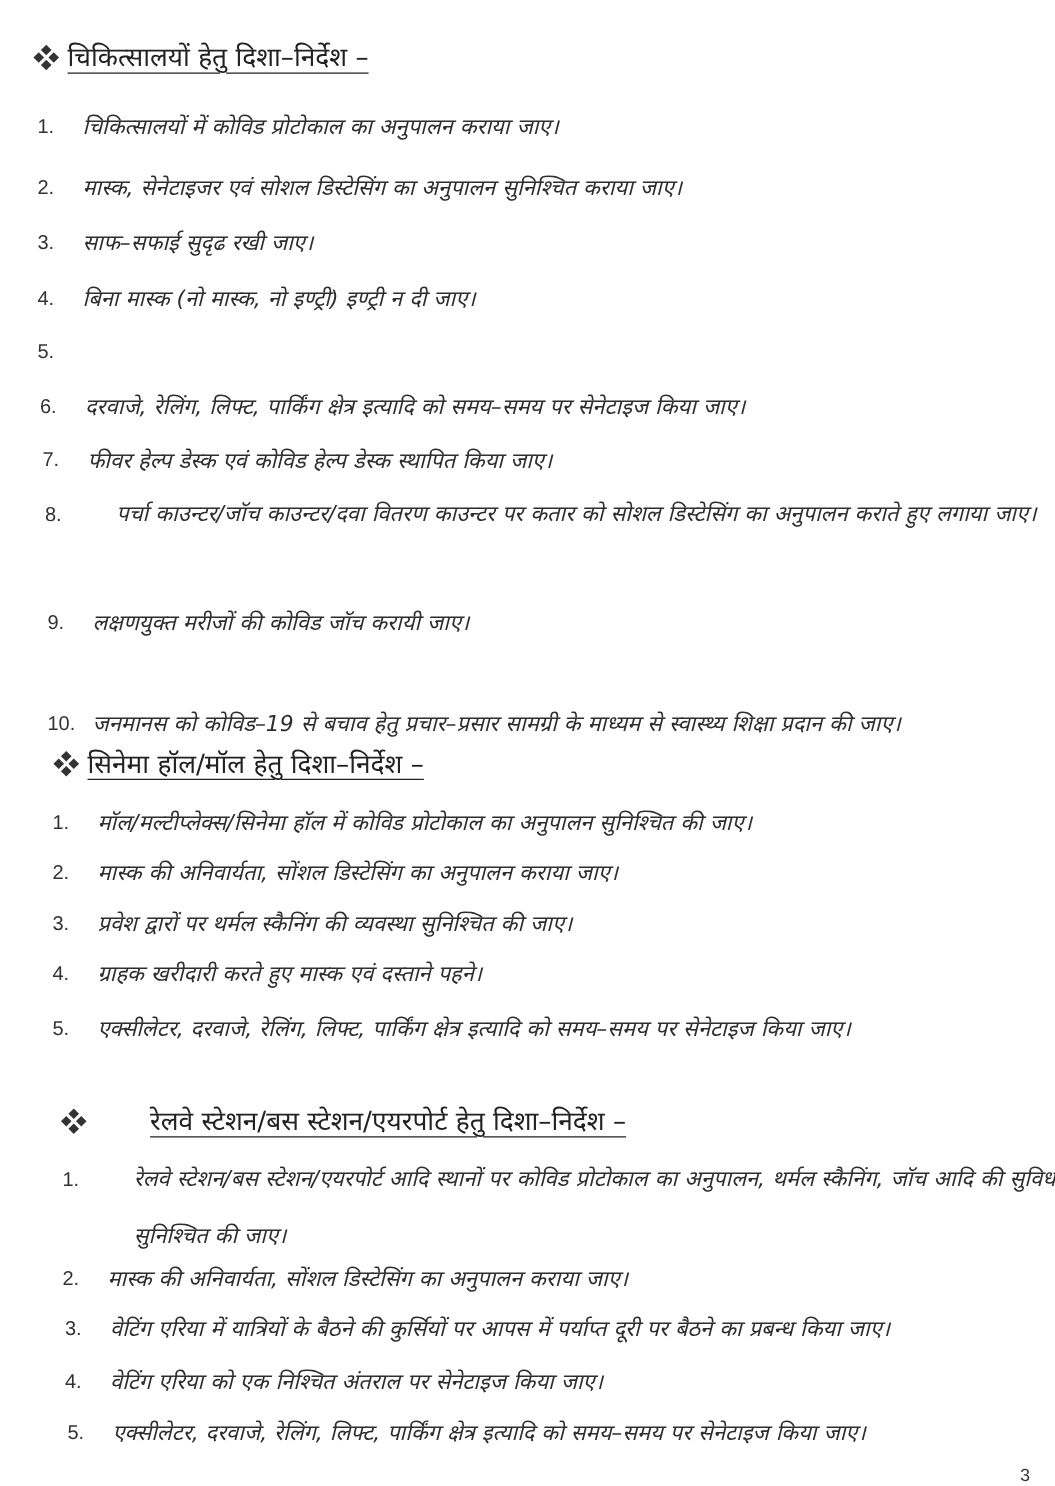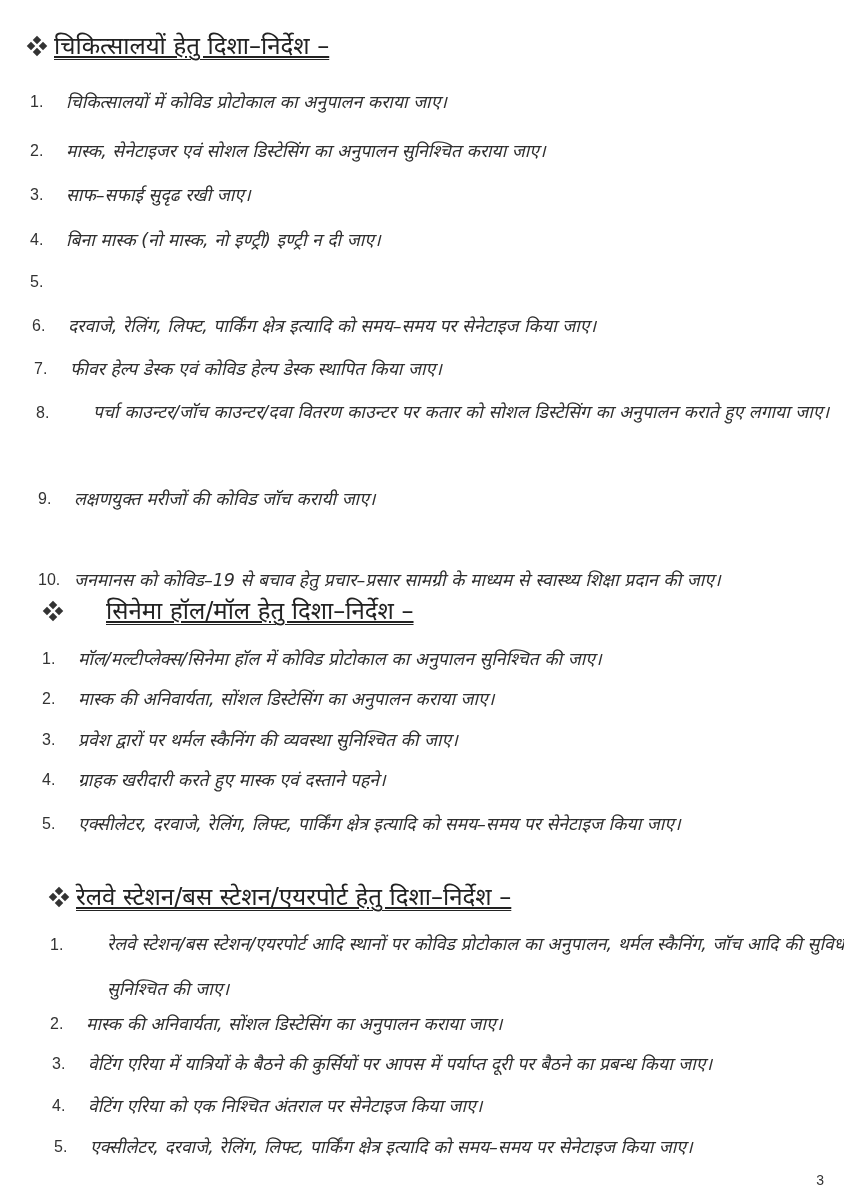--- a/index.html
+++ b/index.html
@@ -18,25 +18,24 @@
     .page {
       position: absolute;
       left: 0; top: 0;
       width: 844px;
       height: 1189px;
     }
     .heading {
       position: absolute;
       display: flex;
       align-items: center;
-      font-size: 24px;
+      font-size: 21px;
       line-height: 28px;
       color: #222;
       white-space: nowrap;
-      text-decoration: underline;
     }
     .bullet-icon {
       display: inline-block;
       width: 18px;
       height: 18px;
       position: relative;
       margin-right: 8px;
     }
     .bullet-icon i {
       position: absolute;
@@ -139,21 +138,21 @@
   </div>
   <div class="item" style="left:38px; top:485px;">
     <span class="num">9.</span>
     <span class="txt">लक्षणयुक्त मरीजों की कोविड जॉच करायी जाए।</span>
   </div>
   <div class="item" style="left:38px; top:527px;margin-top:39px;">
     <span class="num">10.</span>
     <span class="txt">जनमानस को कोविड–19 से बचाव हेतु प्रचार–प्रसार सामग्री के माध्यम से स्वास्थ्य शिक्षा प्रदान की जाए।</span>
   </div>
 
-  <div class="heading" style="left:44px; top:597px;gap:36px;">
+  <div class="heading" style="left:44px; top:597px;">
     <span class="bullet-icon">
         <i></i>
         <i></i>
         <i></i>
         <i></i>
       </span>
     <span class="heading-text">सिनेमा हॉल/मॉल हेतु दिशा–निर्देश –</span>
   </div>
 
   <div class="item" style="left:42px; top:645px;">
@@ -170,21 +169,21 @@
   </div>
   <div class="item" style="left:42px; top:766px;">
     <span class="num">4.</span>
     <span class="txt">ग्राहक खरीदारी करते हुए मास्क एवं दस्ताने पहने।</span>
   </div>
   <div class="item" style="left:42px; top:810px;">
     <span class="num">5.</span>
     <span class="txt">एक्सीलेटर, दरवाजे, रेलिंग, लिफ्ट, पार्किंग क्षेत्र इत्यादि को समय–समय पर सेनेटाइज किया जाए।</span>
   </div>
 
-  <div class="heading" style="left:50px; top:883px;">
+  <div class="heading" style="left:50px; top:883px;gap:44px;">
     <span class="bullet-icon">
         <i></i>
         <i></i>
         <i></i>
         <i></i>
       </span>
     <span class="heading-text">रेलवे स्टेशन/बस स्टेशन/एयरपोर्ट हेतु दिशा–निर्देश –</span>
   </div>
 
   <div class="item wrap" style="left:50px; top:922px;">

